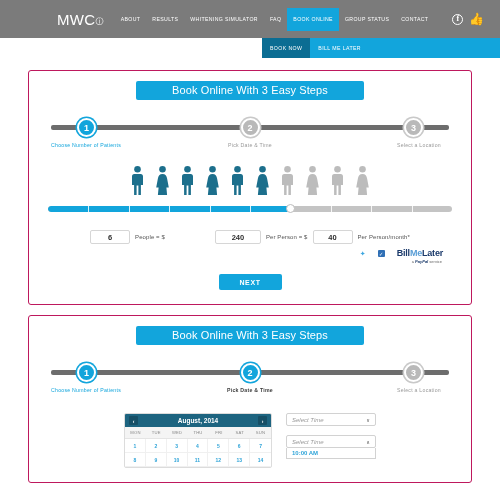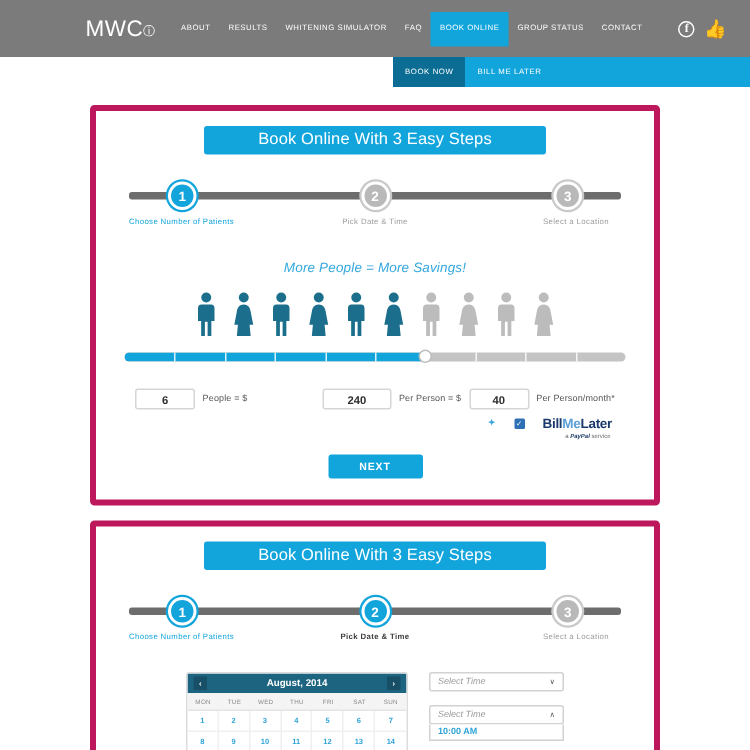--- a/index.html
+++ b/index.html
@@ -86,24 +86,24 @@
     font-size: 5.2px;
     letter-spacing: 0.4px;
     white-space: nowrap;
     cursor: pointer;
   }
   .subnav-item.active { background: #0b6d93; }
 
   
   .page { padding-top: 12px; }
   .panel {
-    width: 380px;
+    width: 444px;
     margin: 0 auto 10px;
     background: #ffffff;
-    border: 4px solid #be185d;
+    border: 1px solid #be185d;
     border-radius: 3px;
     padding: 10px 16px 14px;
   }
   .panel-head {
     width: 228px;
     margin: 0 auto;
     background: #12a5dc;
     color: #ffffff;
     text-align: center;
     font-size: 11px;
@@ -412,21 +412,20 @@
       <div class="step-circle active step-1">1</div>
       <div class="step-circle inactive step-2">2</div>
       <div class="step-circle inactive step-3">3</div>
     </div>
     <div class="step-labels">
       <div class="step-label blue lbl-1">Choose Number of Patients</div>
       <div class="step-label grey lbl-2">Pick Date &amp; Time</div>
       <div class="step-label grey lbl-3">Select a Location</div>
     </div>
 
-    <div class="savings">More People = More Savings!</div>
 
     <div class="people" id="people-row">
         <div class="person"><svg width="15" height="30" viewBox="0 0 15 30">
             <circle cx="7.5" cy="4.3" r="3.3" fill="#1c6f8c"></circle>
             <path d="M4.3 9 L10.7 9 C12.2 9 13 10 13 11.4 L13 20 L10.9 20 L10.9 30 L8.4 30 L8.4 20.5 L6.6 20.5 L6.6 30 L4.1 30 L4.1 20 L2 20 L2 11.4 C2 10 2.8 9 4.3 9 Z" fill="#1c6f8c"></path>
           </svg></div>
         <div class="person"><svg width="15" height="30" viewBox="0 0 15 30">
             <circle cx="7.5" cy="4.3" r="3.3" fill="#1c6f8c"></circle>
             <path d="M7.5 9 C4.6 9 3.3 11 2.9 13.6 L1.2 22.5 L3.6 22.5 L2.9 30 L12.1 30 L11.4 22.5 L13.8 22.5 L12.1 13.6 C11.7 11 10.4 9 7.5 9 Z" fill="#1c6f8c"></path>
           </svg></div>

